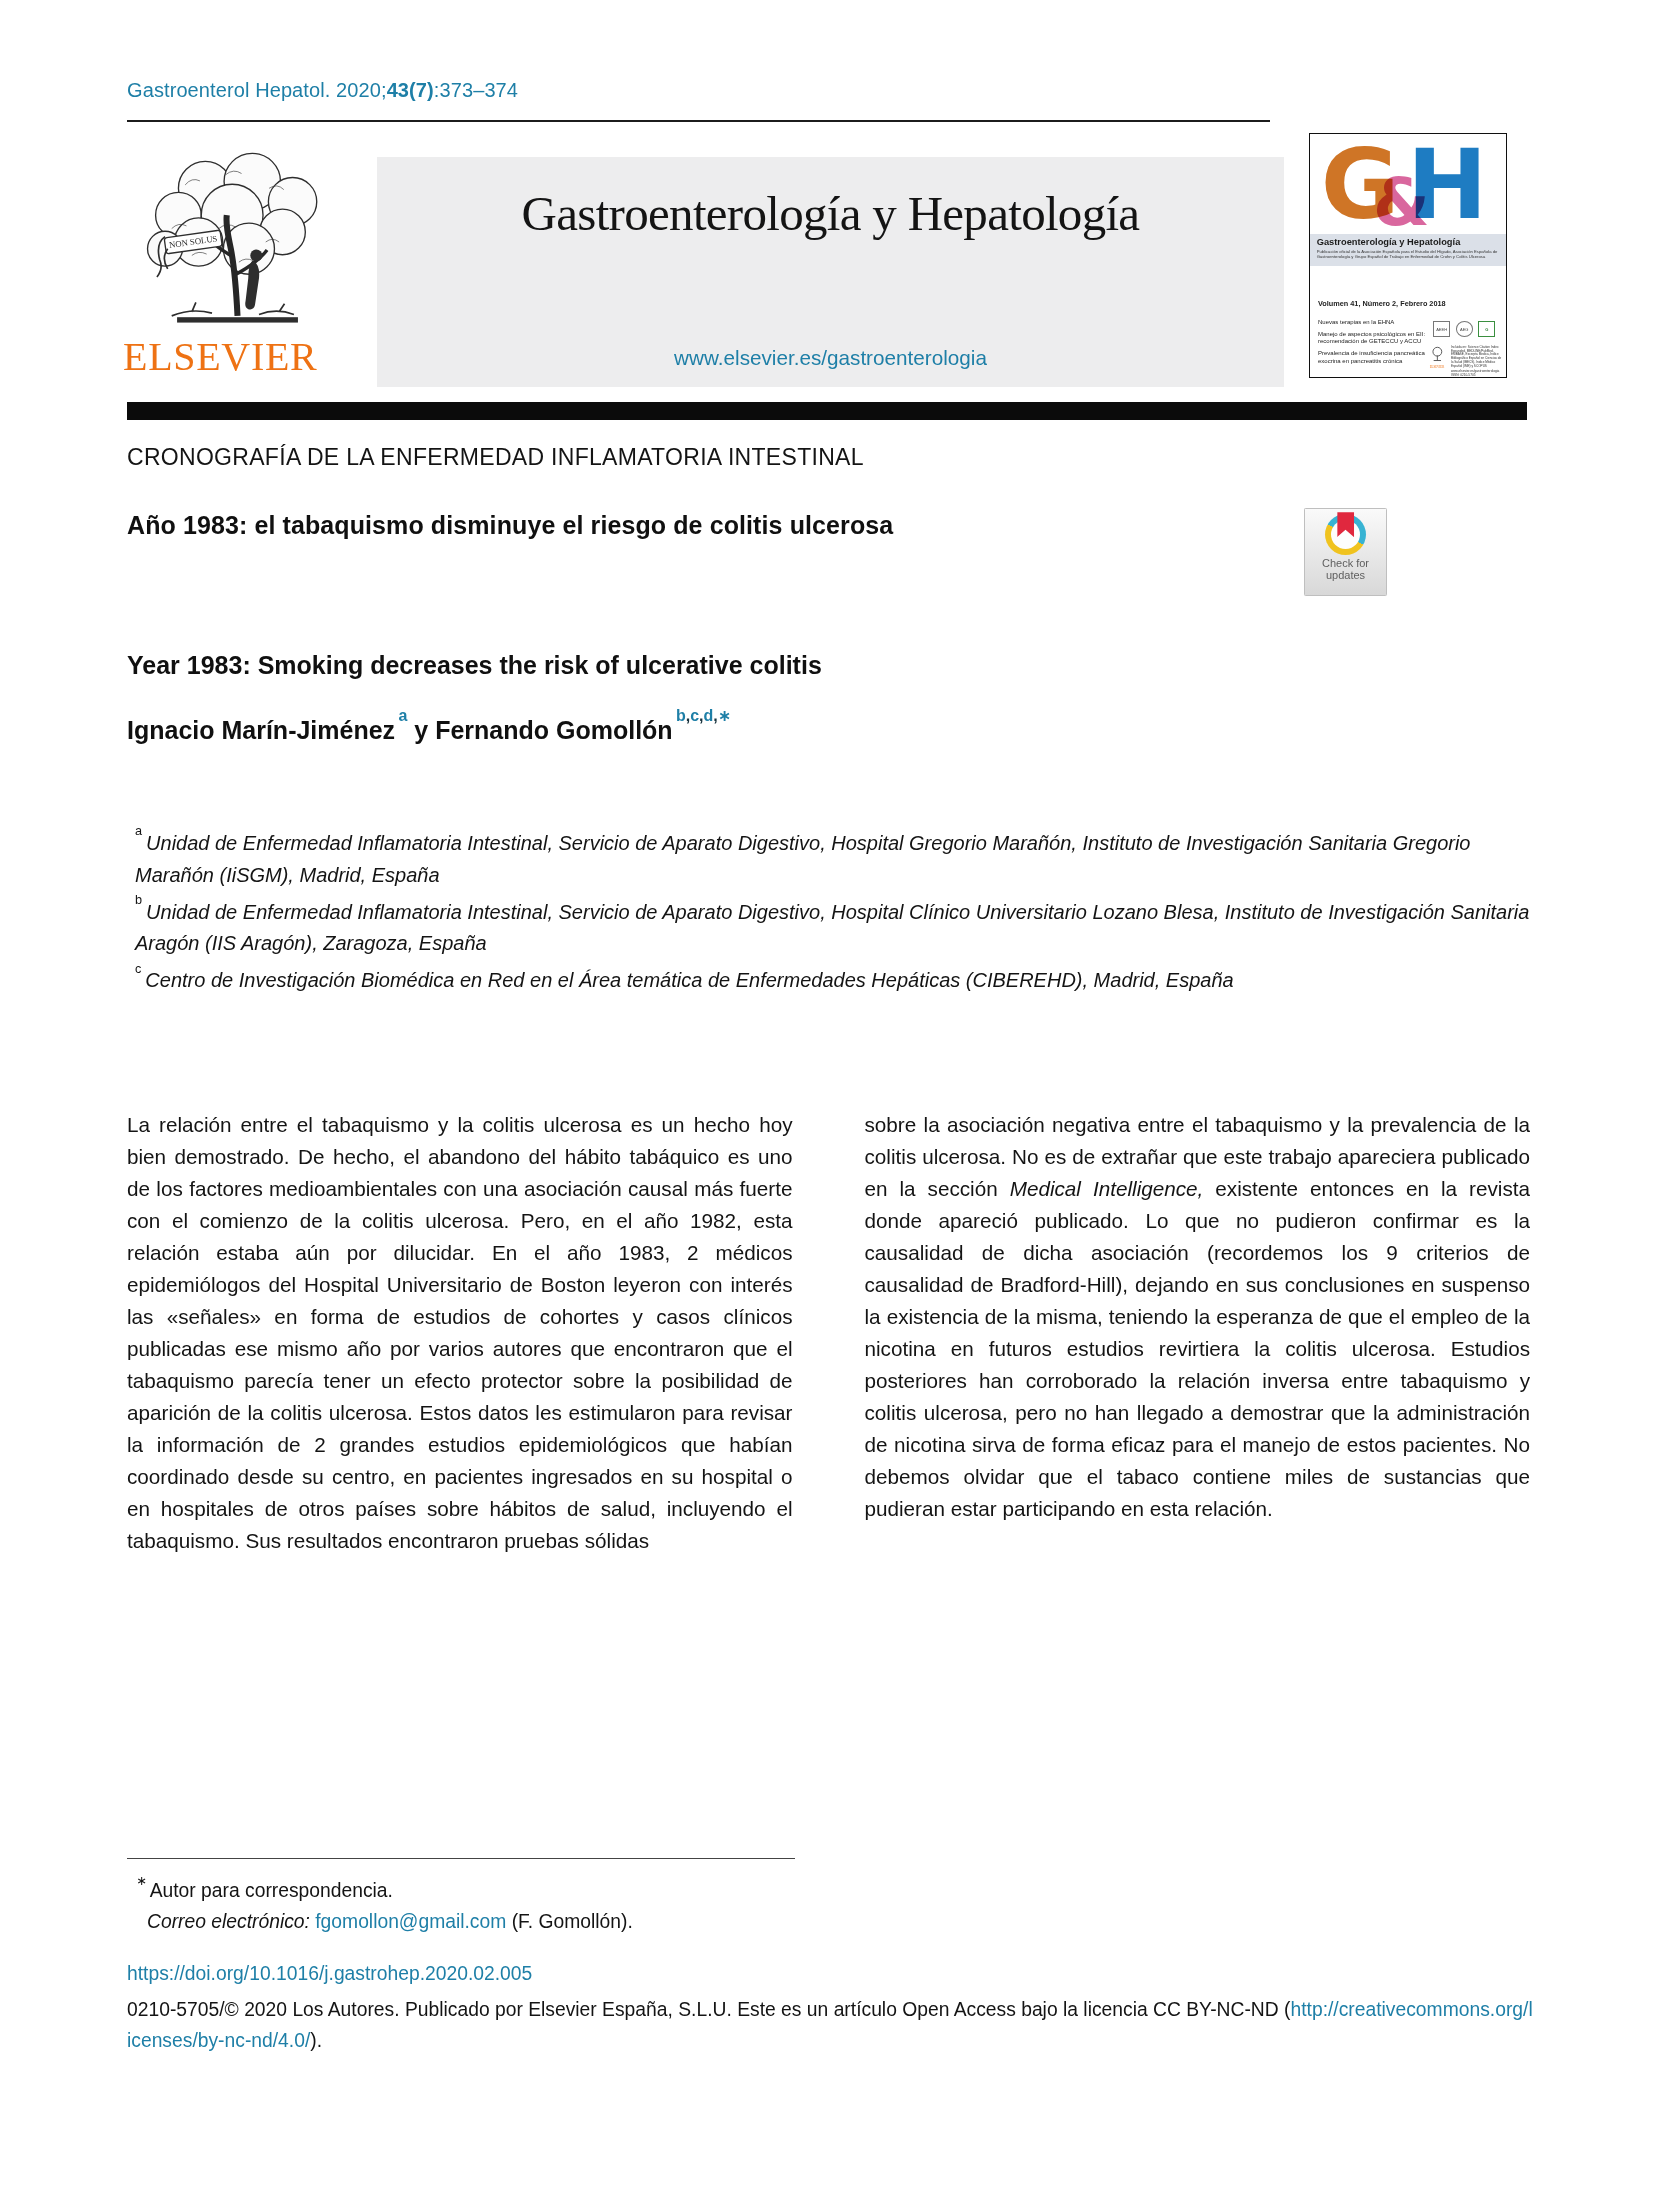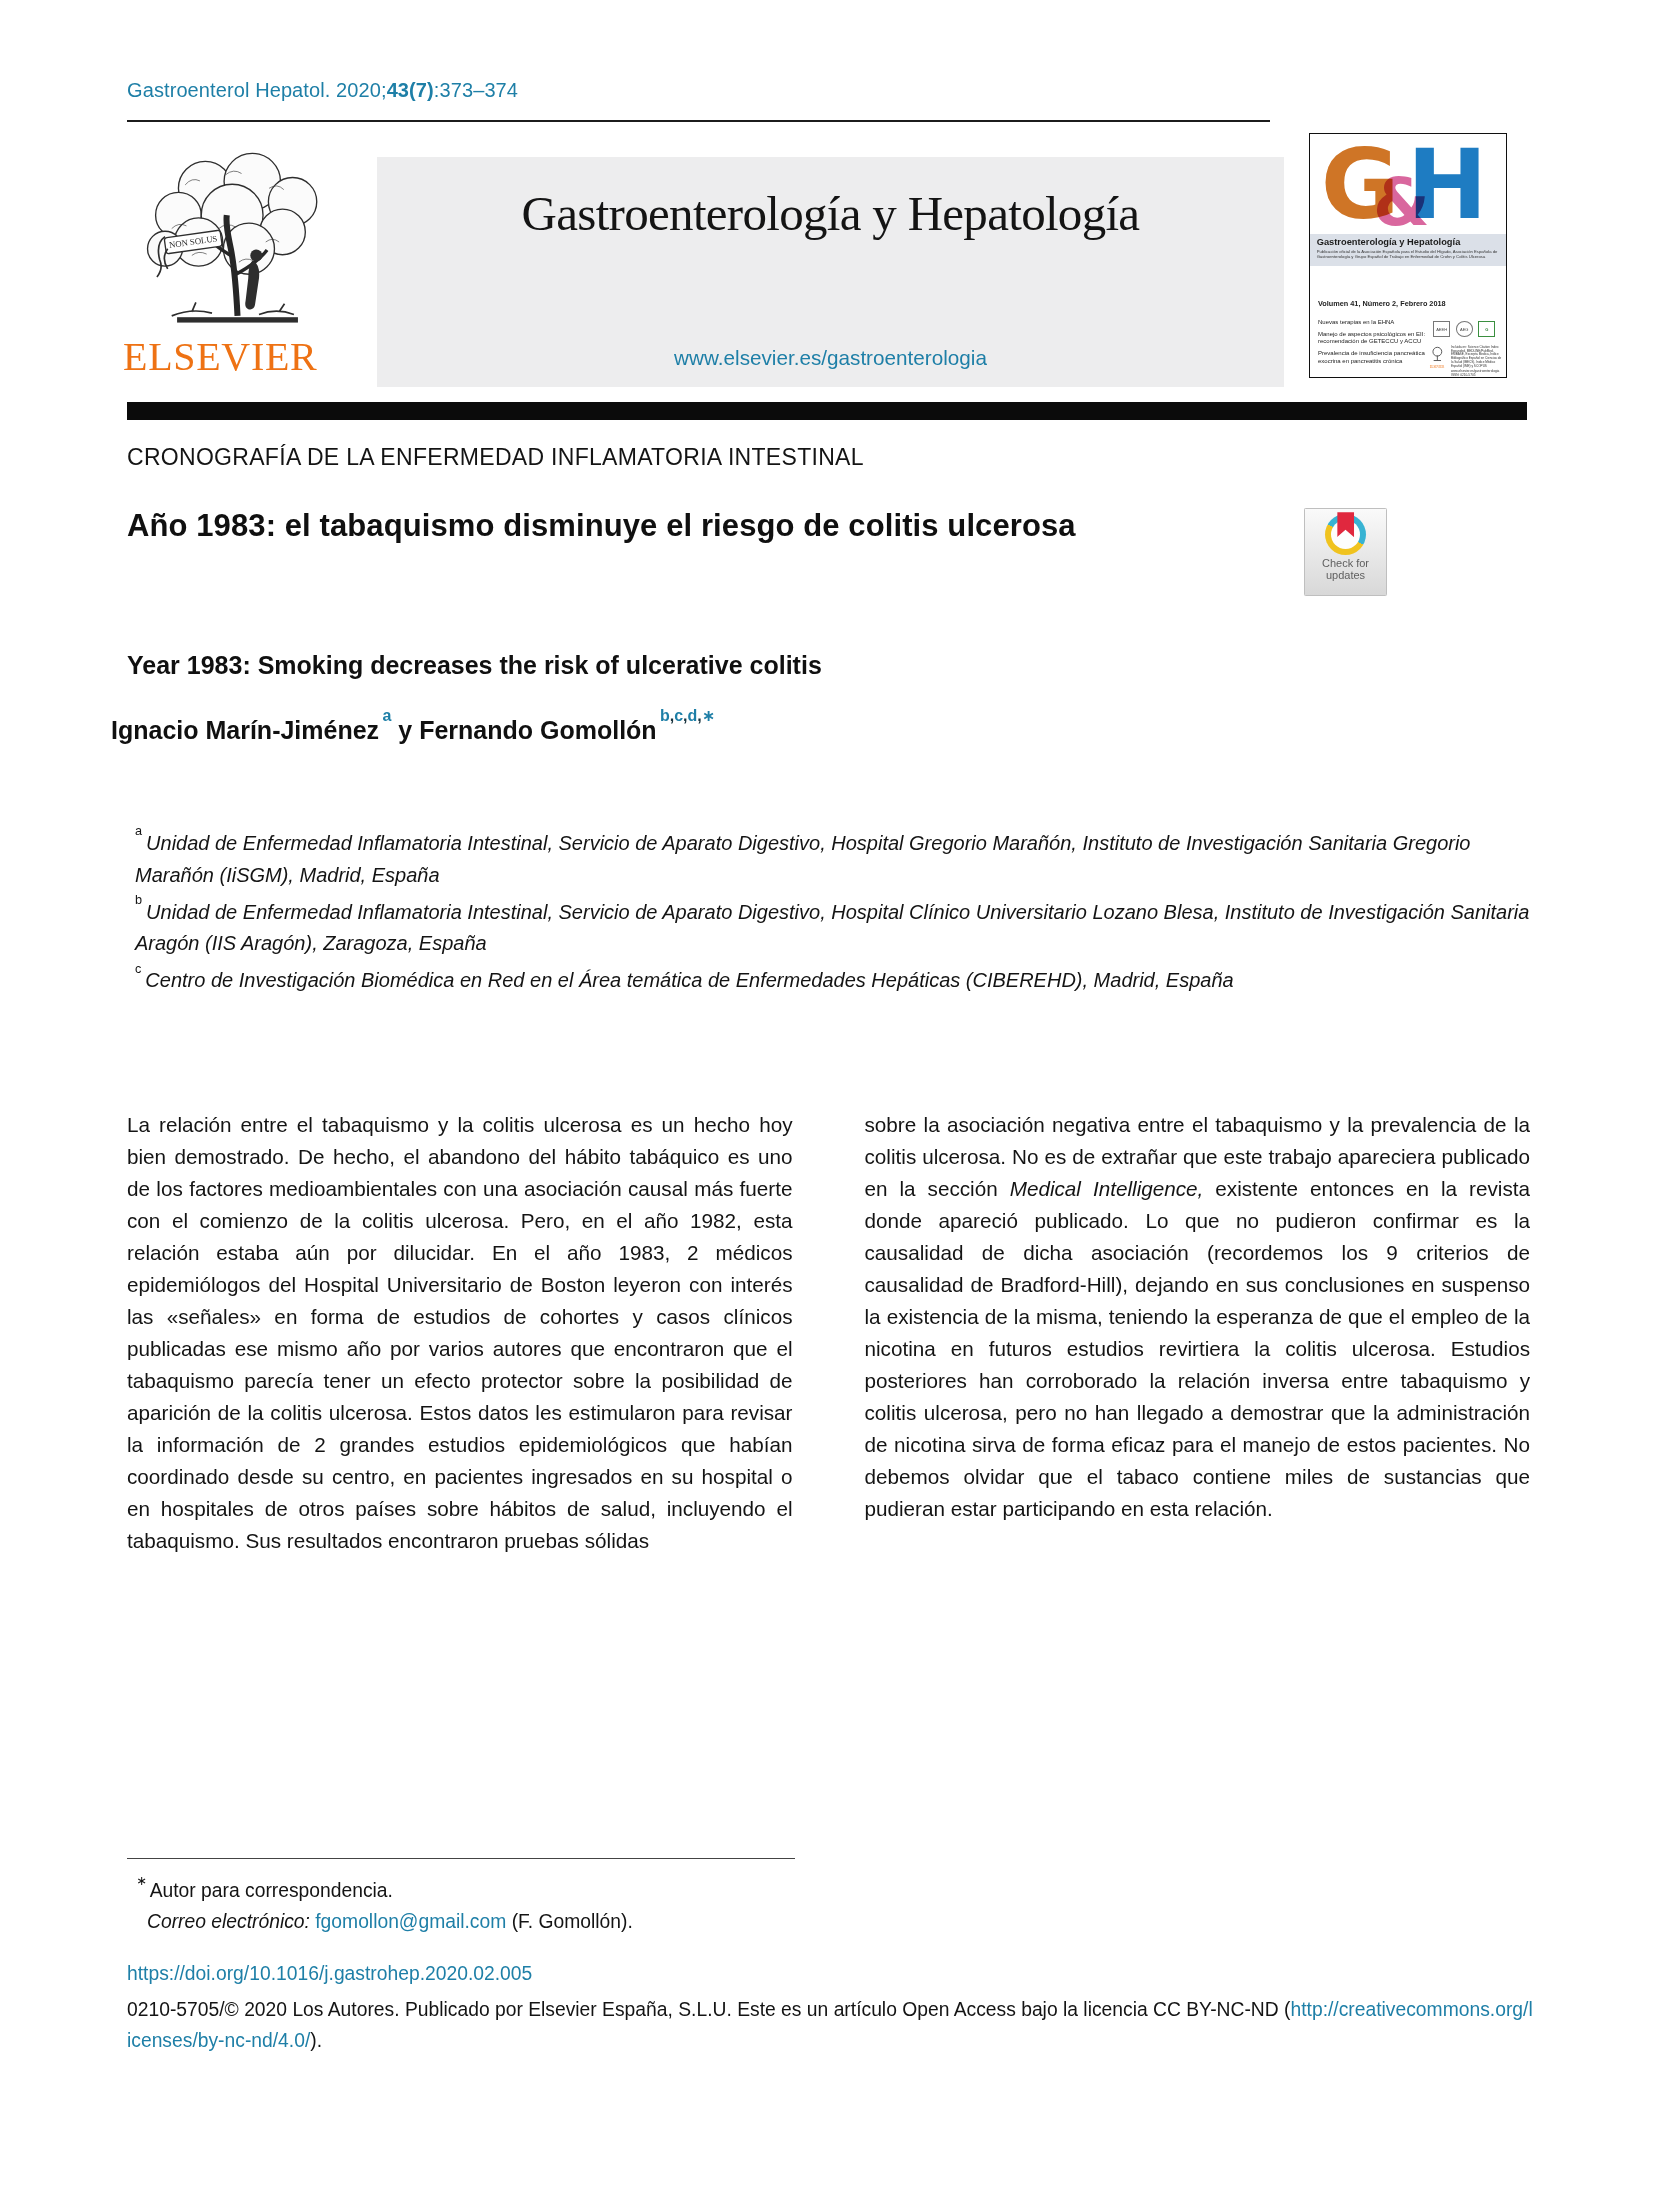--- a/index.html
+++ b/index.html
@@ -40,23 +40,23 @@
   .cover-bottom-tree div { font-size:3.1px; color:#ee7214; font-family:"Liberation Serif","DejaVu Serif",serif; }
   .cover-indexing { position:absolute; left:141px; top:212px; width:52px; font-size:3.1px; line-height:3.7px; color:#333; }
   .cover-url { position:absolute; left:141px; top:235px; font-size:3.2px; color:#333; }
   .cover-issn { position:absolute; left:141px; top:239px; font-size:3.2px; color:#333; }
 
   
   .black-bar { left:127px; top:402px; width:1400px; height:18px; background:#0b0b0b; }
   .section-header { left:127px; top:444px; font-size:23px; color:#141414; letter-spacing:0.3px; }
 
   
-  .article-title { left:127px; top:504px; width:1147px; font-size:31px; font-weight:700; line-height:43px; color:#101010; letter-spacing:0.1px; }
+  .article-title { left:127px; top:504px; width:1147px; font-size:25px; font-weight:700; line-height:43px; color:#101010; letter-spacing:0.1px; }
   .title-en { left:127px; top:636px; font-size:25px; font-weight:700; color:#101010;margin-top:15px; }
-  .authors { left:111px; top:715px; font-size:25px; font-weight:700; color:#101010; }
+  .authors { left:127px; top:715px; font-size:25px; font-weight:700; color:#101010; }
   .authors sup { font-size:16px; position:relative; top:-9.3px; margin-left:3.3px; font-weight:700; }
   .sup-teal { color:#1e7fa7; }
   .sup-dark { color:#18323d; }
 
   
   .affils { left:127px; top:822px; width:1403px; font-size:20px; line-height:32px; color:#141414;margin-left:8px; }
   .affils .aff { font-style:italic; }
   .affils sup { font-size:12.7px; position:relative; top:-6.7px; margin-right:4px; }
 
   

